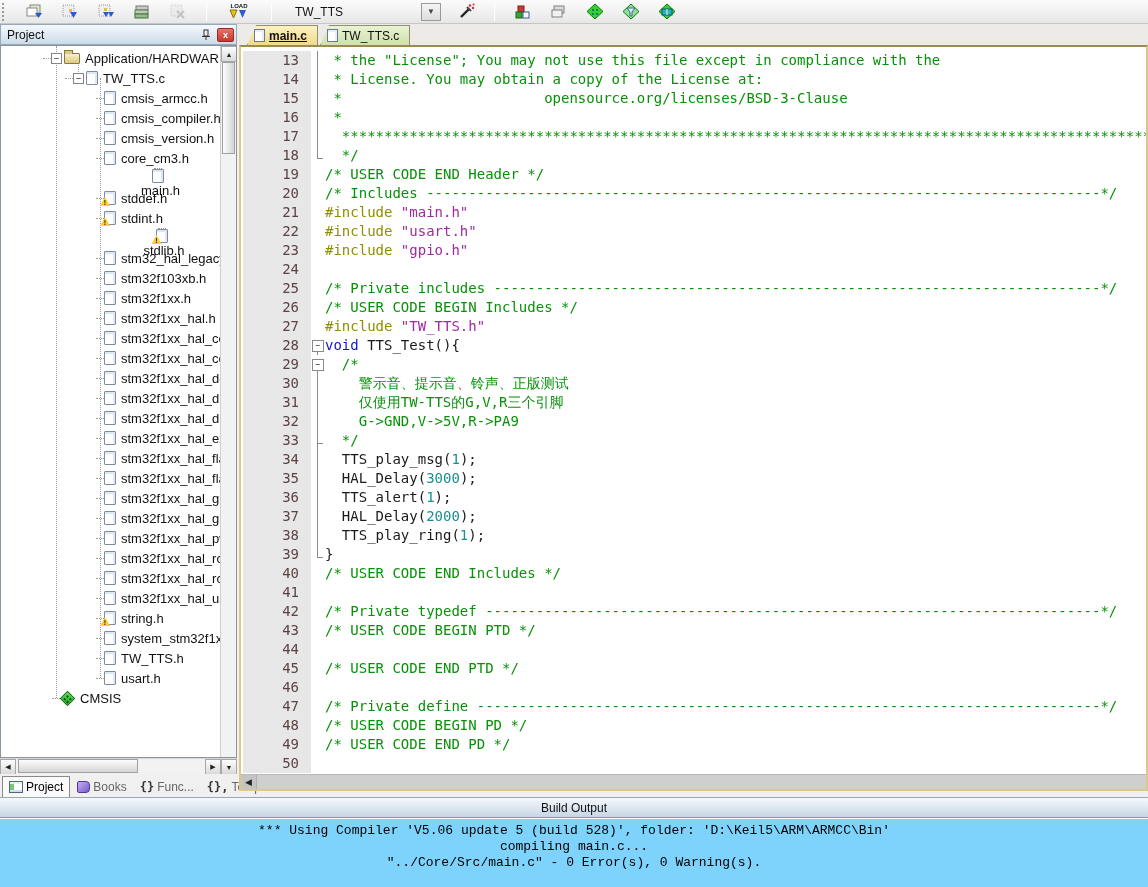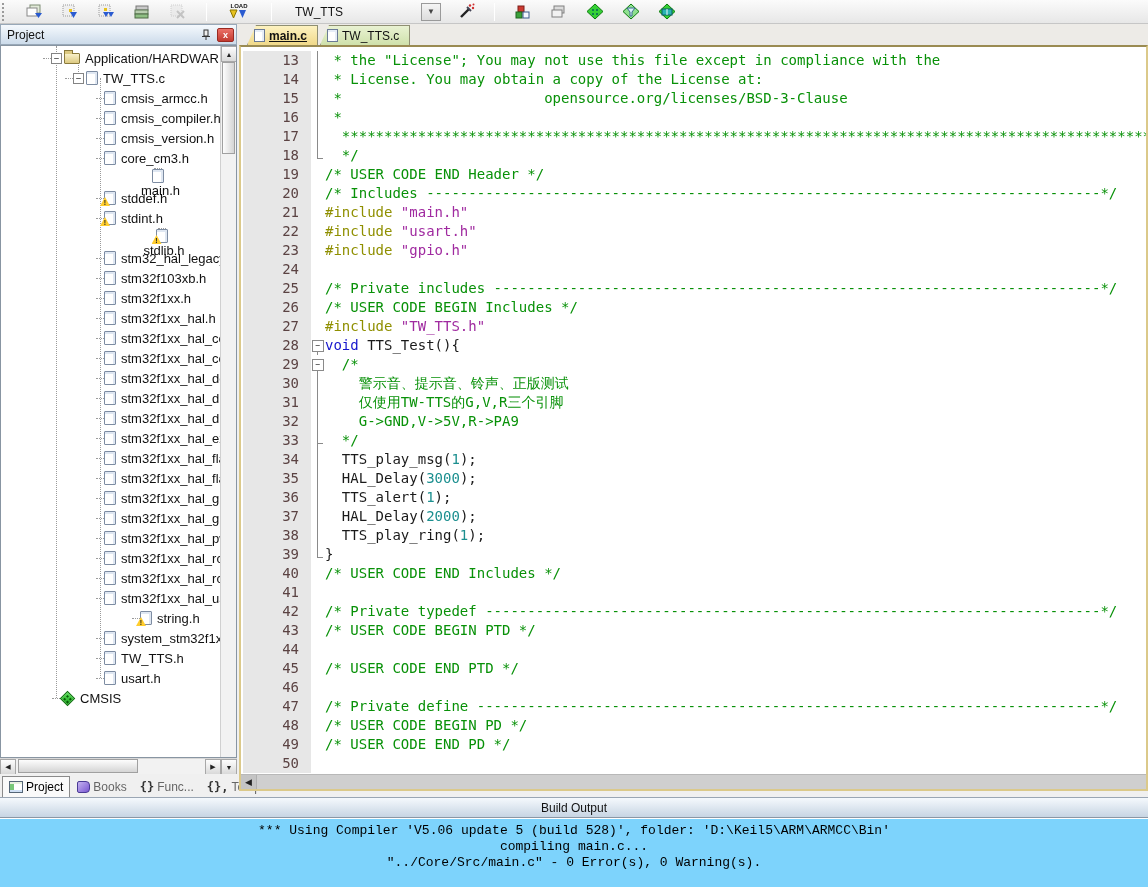--- a/index.html
+++ b/index.html
@@ -367,21 +367,21 @@
           <div class="trow" style="padding-left: 95px;">
             <span class="stub"></span>
             <span class="i-file"></span>
             <span class="lbl">stm32f1xx_hal_rcc</span>
           </div>
           <div class="trow" style="padding-left: 95px;">
             <span class="stub"></span>
             <span class="i-file"></span>
             <span class="lbl">stm32f1xx_hal_ua</span>
           </div>
-          <div class="trow" style="padding-left: 95px; margin-left: 36px;">
+          <div class="trow" style="padding-left: 95px;">
             <span class="stub"></span>
             <span class="i-file i-filewarn"></span>
             <span class="lbl">string.h</span>
           </div>
           <div class="trow" style="padding-left: 95px;">
             <span class="stub"></span>
             <span class="i-file"></span>
             <span class="lbl">system_stm32f1xx</span>
           </div>
           <div class="trow" style="padding-left: 95px;">

